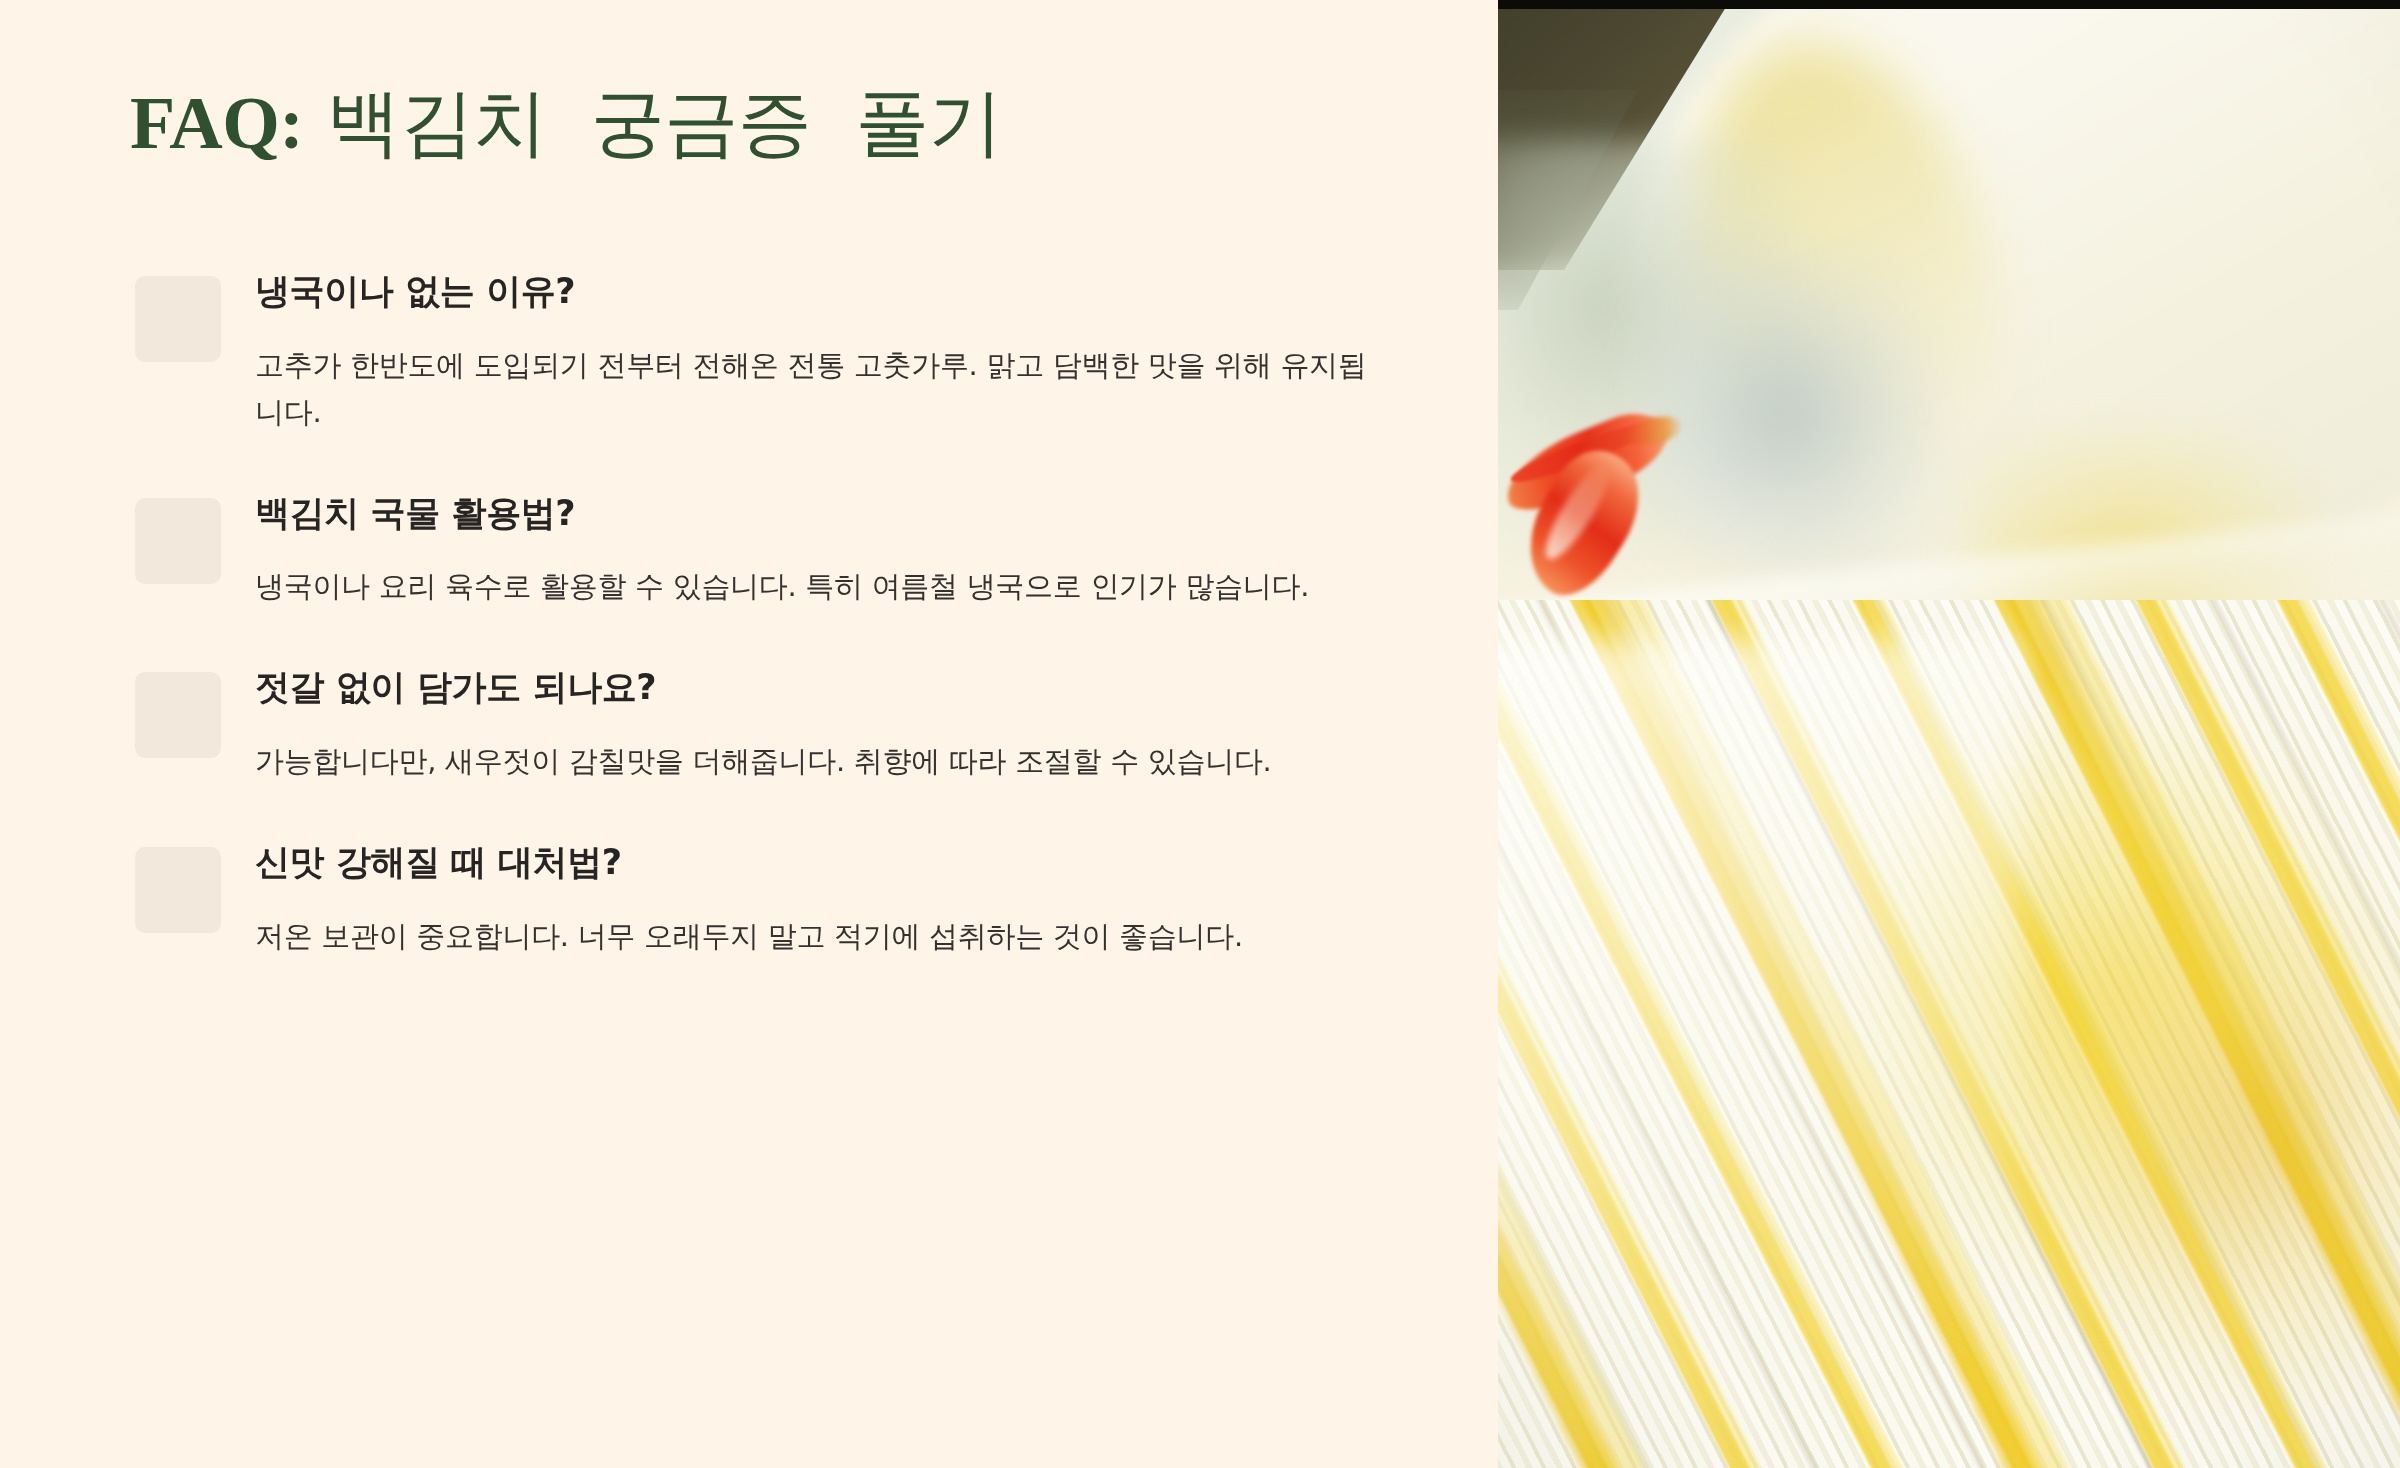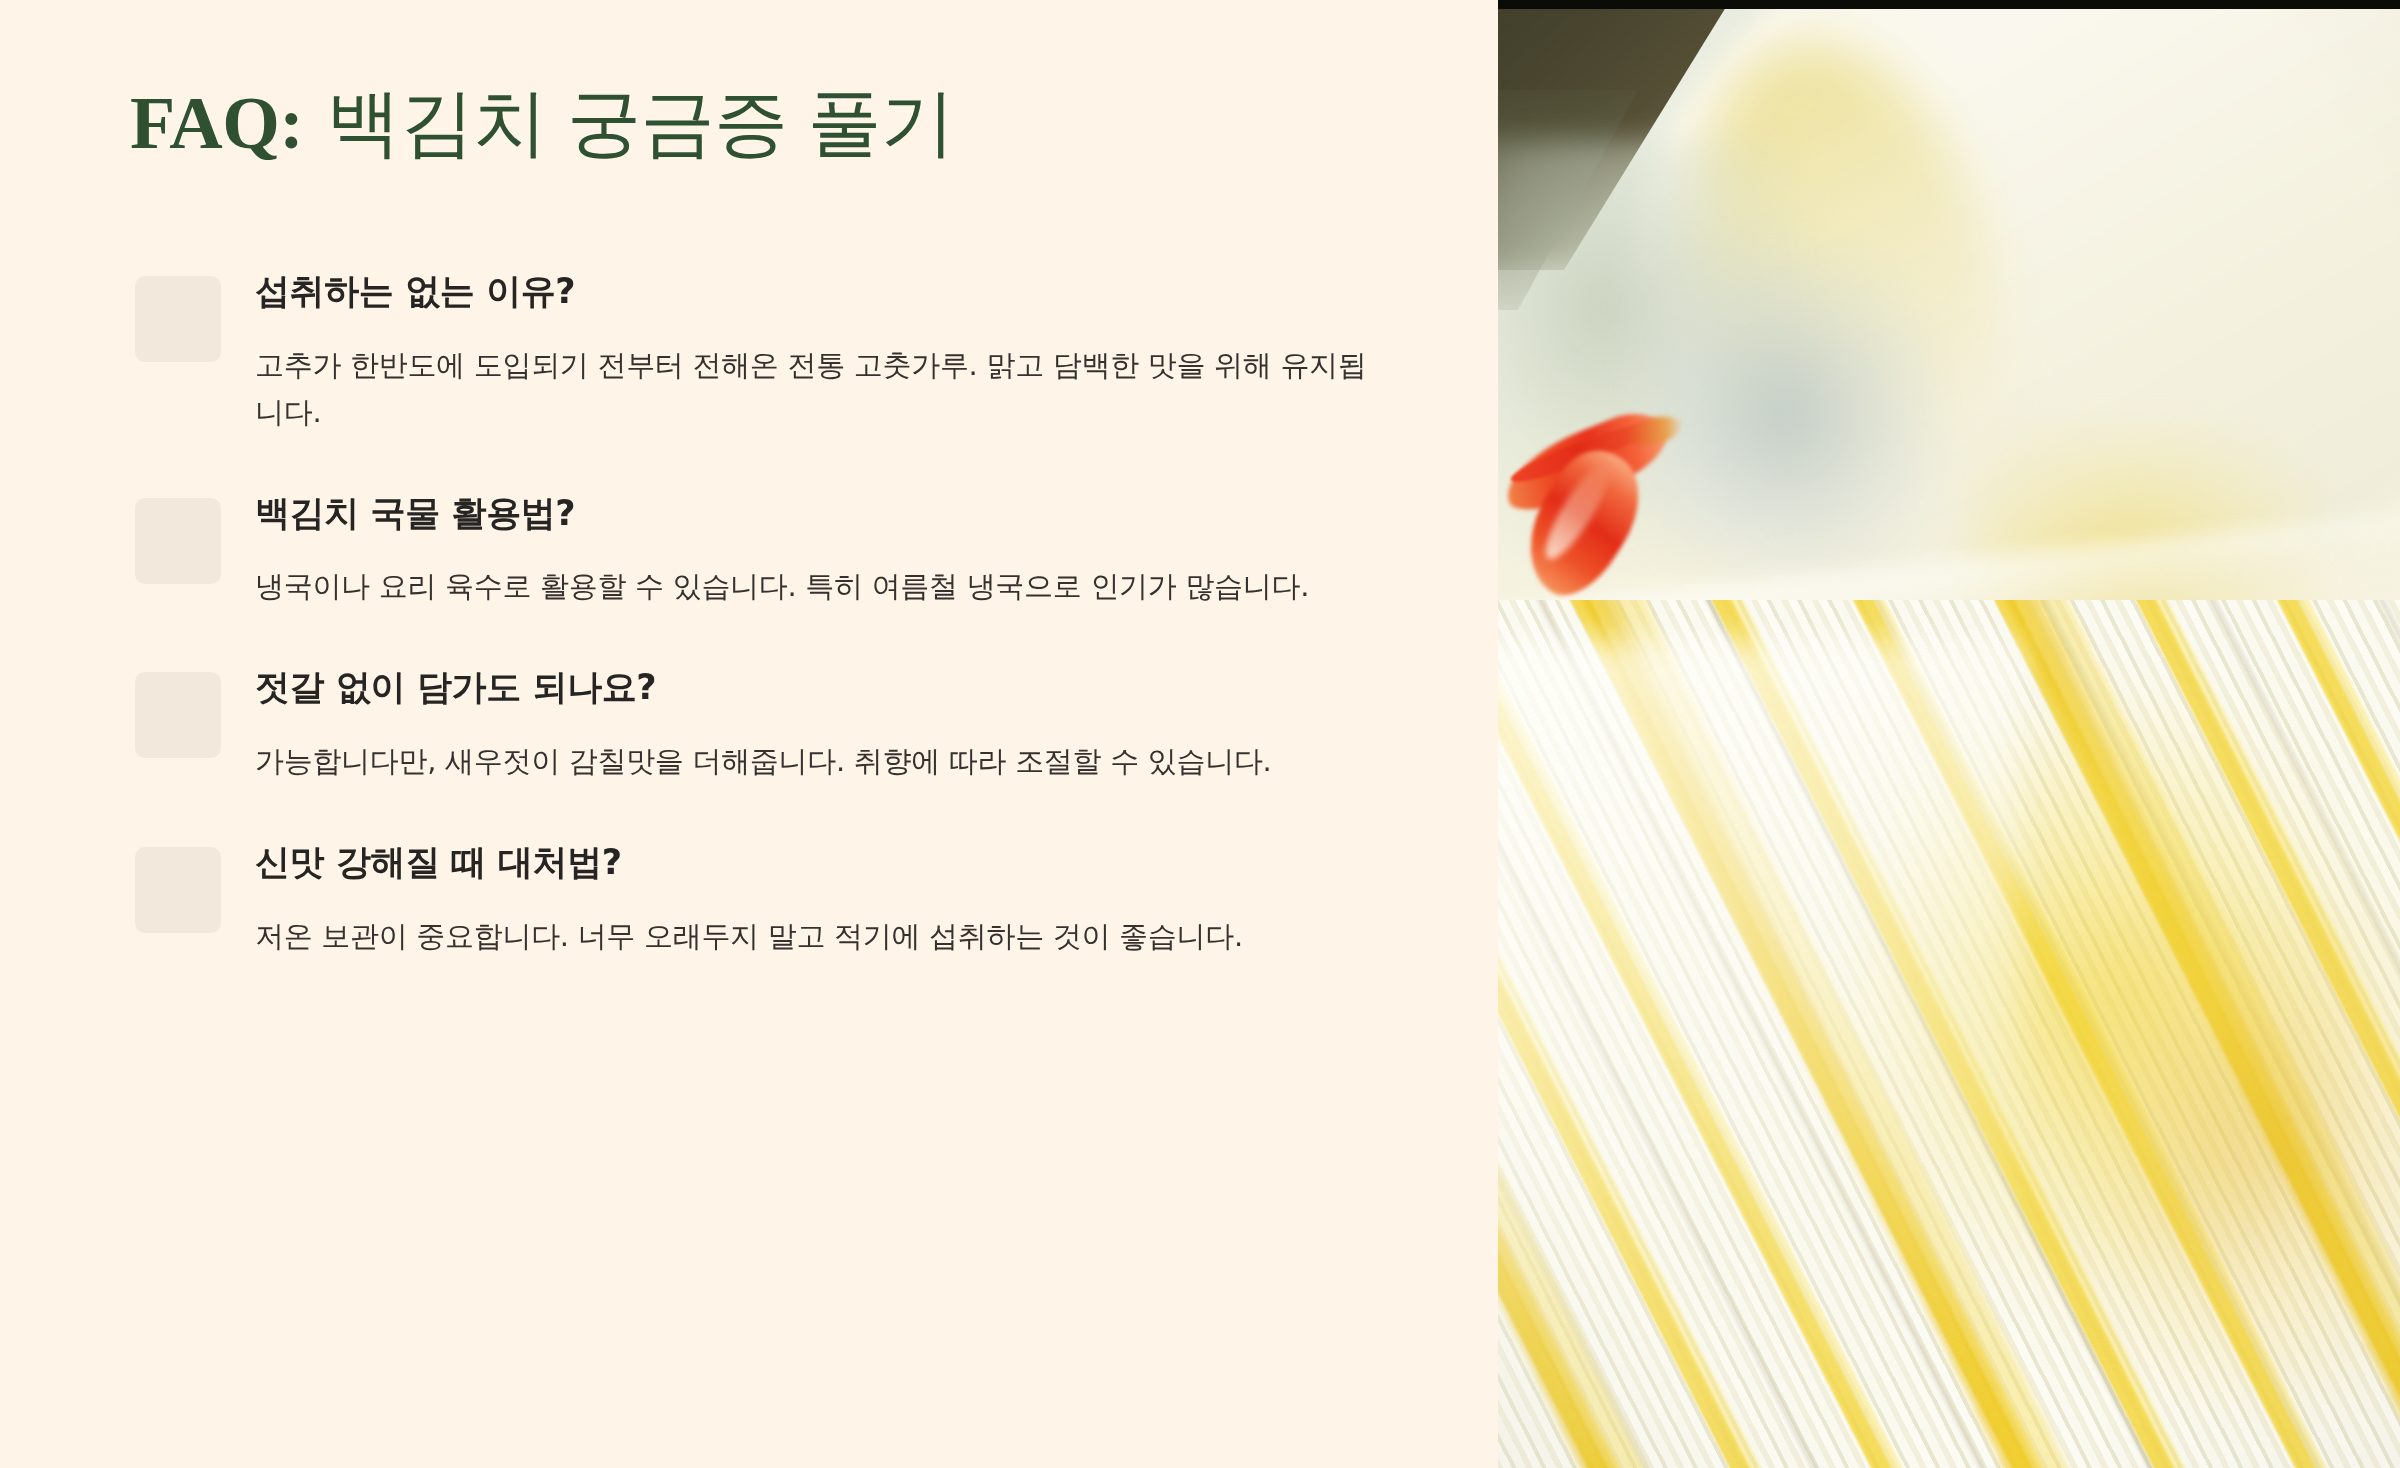--- a/index.html
+++ b/index.html
@@ -41,21 +41,21 @@
     line-height: 1.05;
     color: #2F5132;
     white-space: nowrap;
     letter-spacing: -0.5px;
   }
   .page-title .ttl-latin {
     font-family: "Liberation Serif", "DejaVu Serif", serif;
     font-weight: 700;
   }
   .page-title .ttl-ko {
-    font-family: Liberation Sans, sans-serif;
+    font-family: Liberation Mono, monospace;
     font-weight: 400;
   }
 
   .faq-list {
     position: absolute;
     left: 135px;
     top: 270px;
     width: 1290px;
   }
 
@@ -377,21 +377,21 @@
 
     <div class="page-title">
       <span class="ttl-latin">FAQ:</span>
       <span class="ttl-ko">백김치 궁금증 풀기</span>
     </div>
 
     <div class="faq-list">
 
       <div class="faq-item">
         <div class="faq-marker"></div>
-        <p class="faq-question">섭취하는 없는 이유?</p>
+        <p class="faq-question">냉국이나 없는 이유?</p>
         <p class="faq-answer">고추가 한반도에 도입되기 전부터 전해온 전통 고춧가루. 맑고 담백한 맛을 위해 유지됩니다.</p>
       </div>
 
       <div class="faq-item">
         <div class="faq-marker"></div>
         <p class="faq-question">백김치 국물 활용법?</p>
         <p class="faq-answer">냉국이나 요리 육수로 활용할 수 있습니다. 특히 여름철 냉국으로 인기가 많습니다.</p>
       </div>
 
       <div class="faq-item">

